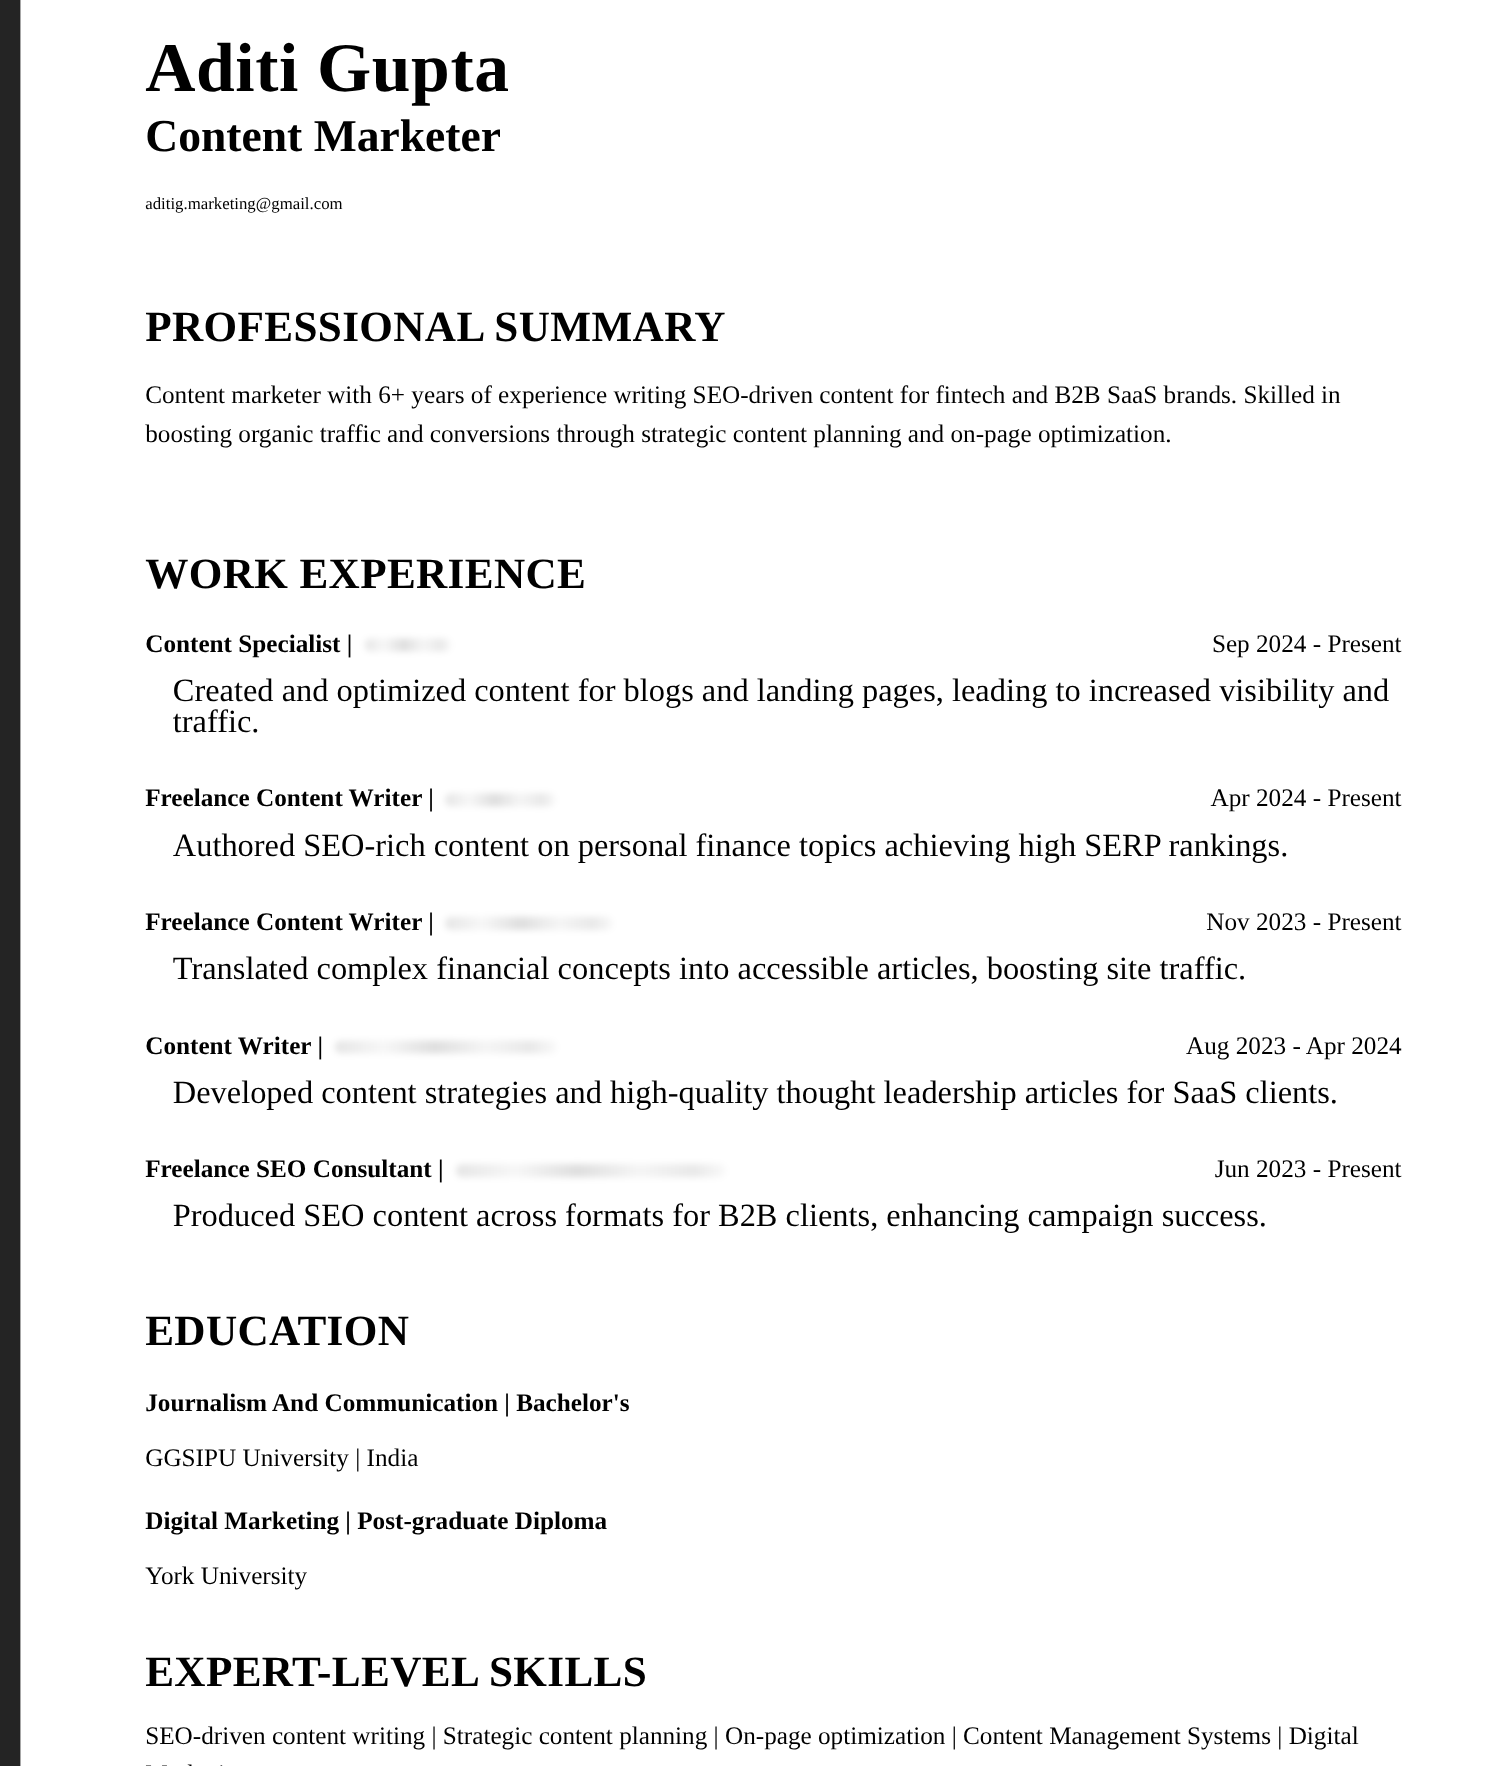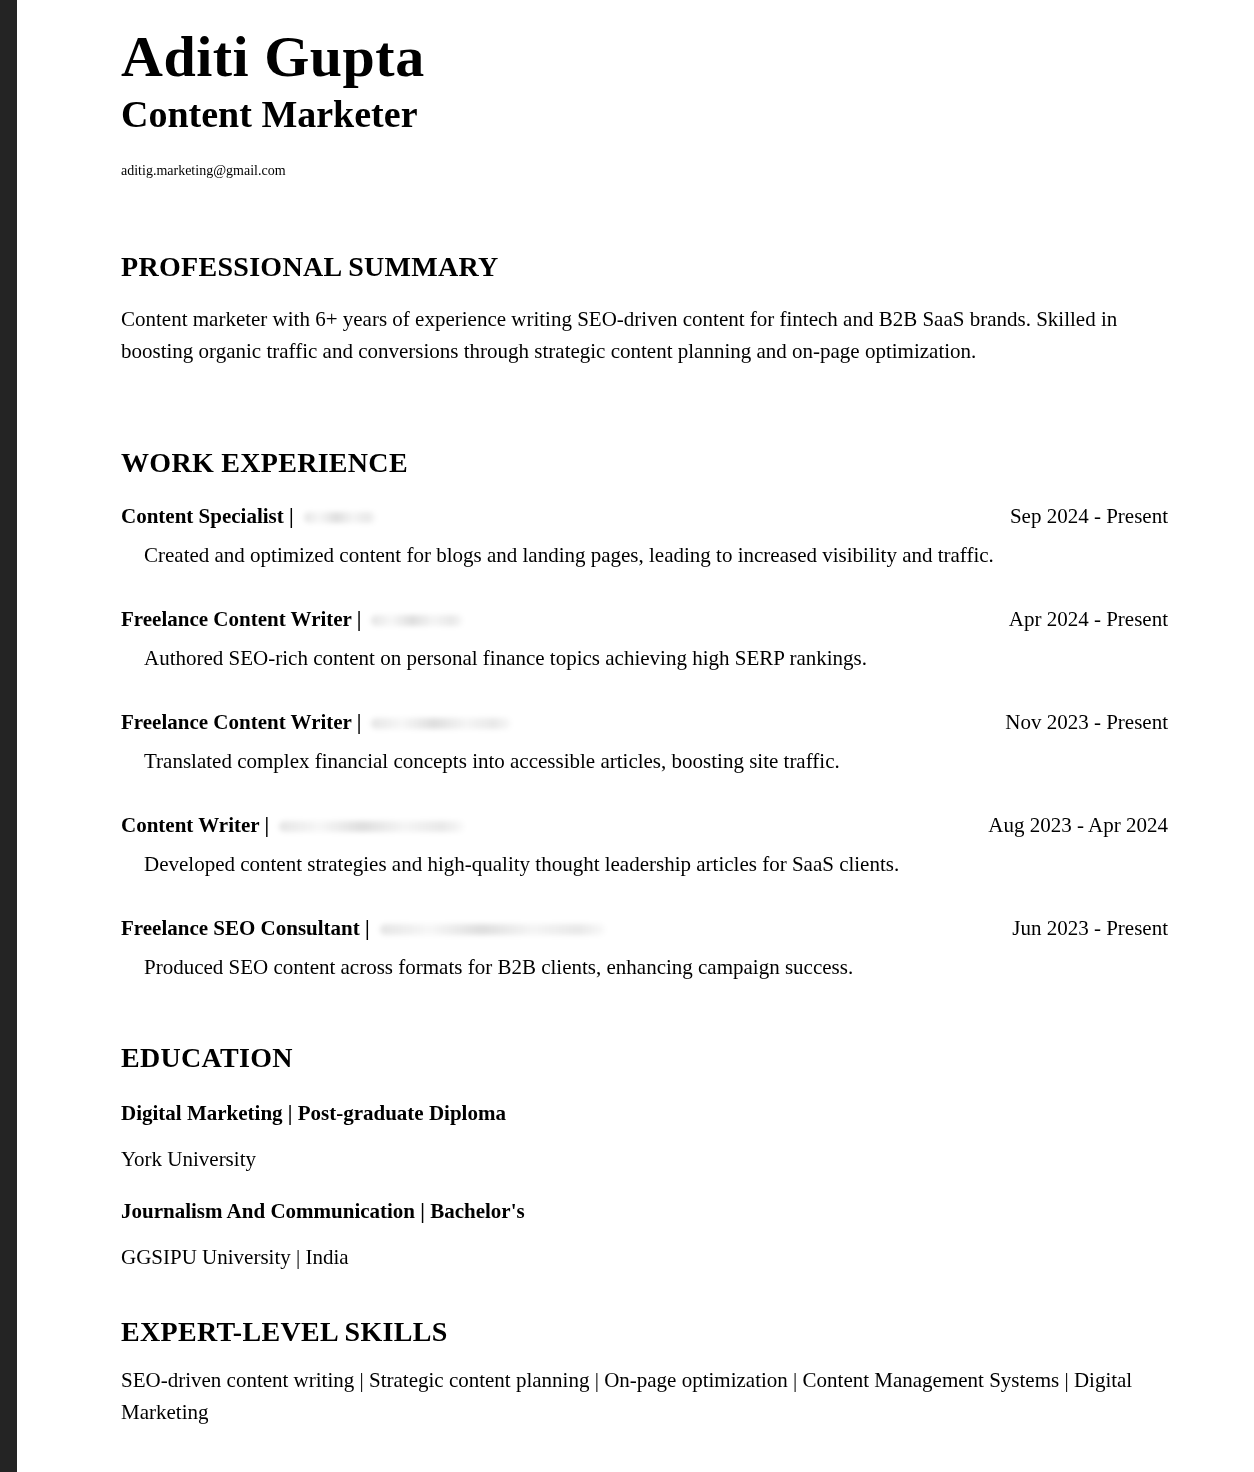--- a/index.html
+++ b/index.html
@@ -32,21 +32,21 @@
   .role {
     font-size: 38px;
     font-weight: bold;
     margin-top: 3px;
   }
   .email {
     font-size: 14px;
     margin-top: 27px;
   }
   .section-heading {
-    font-size: 28px;
+    font-size: 36px;
     font-weight: bold;
     letter-spacing: 0.3px;
   }
   .sh-summary   { margin-top: 72px; }
   .sh-work      { margin-top: 80px; }
   .sh-education { margin-top: 62px; }
   .sh-skills    { margin-top: 46px; }
   .summary-text {
     font-size: 21px;
     line-height: 32px;
@@ -70,21 +70,21 @@
     border-radius: 5px;
     background: linear-gradient(90deg,
       rgba(0,0,0,0.10) 0%, rgba(0,0,0,0.03) 22%,
       rgba(0,0,0,0.13) 45%, rgba(0,0,0,0.04) 68%,
       rgba(0,0,0,0.09) 88%, rgba(0,0,0,0.02) 100%);
     filter: blur(2.5px);
     vertical-align: baseline;
   }
   .job-dates { font-weight: normal; white-space: nowrap; }
   .job-bullet {
-    font-size: 21px;
+    font-size: 27px;
     line-height: 26px;
     margin-top: 13px;
     padding-left: 23px;
   }
   .edu-degree {
     font-size: 21px;
     line-height: 26px;
     font-weight: bold;
     margin-top: 26px;
   }
@@ -156,25 +156,25 @@
       </div>
       <div class="job-bullet">Produced SEO content across formats for B2B clients, enhancing campaign success.</div>
     </div>
 
   </div>
 
   <div class="section-heading sh-education">EDUCATION</div>
 
   <div>
     <div>
+      <div class="edu-degree">Journalism And Communication | Bachelor's</div>
+      <div class="edu-school">GGSIPU University | India</div>
+    </div>
+    <div>
       <div class="edu-degree">Digital Marketing | Post-graduate Diploma</div>
       <div class="edu-school">York University</div>
-    </div>
-    <div>
-      <div class="edu-degree">Journalism And Communication | Bachelor's</div>
-      <div class="edu-school">GGSIPU University | India</div>
     </div>
   </div>
 
   <div class="section-heading sh-skills">EXPERT-LEVEL SKILLS</div>
   <div class="skills-text">SEO-driven content writing | Strategic content planning | On-page optimization | Content Management Systems | Digital Marketing</div>
 
 </div>
 
 </body></html>

